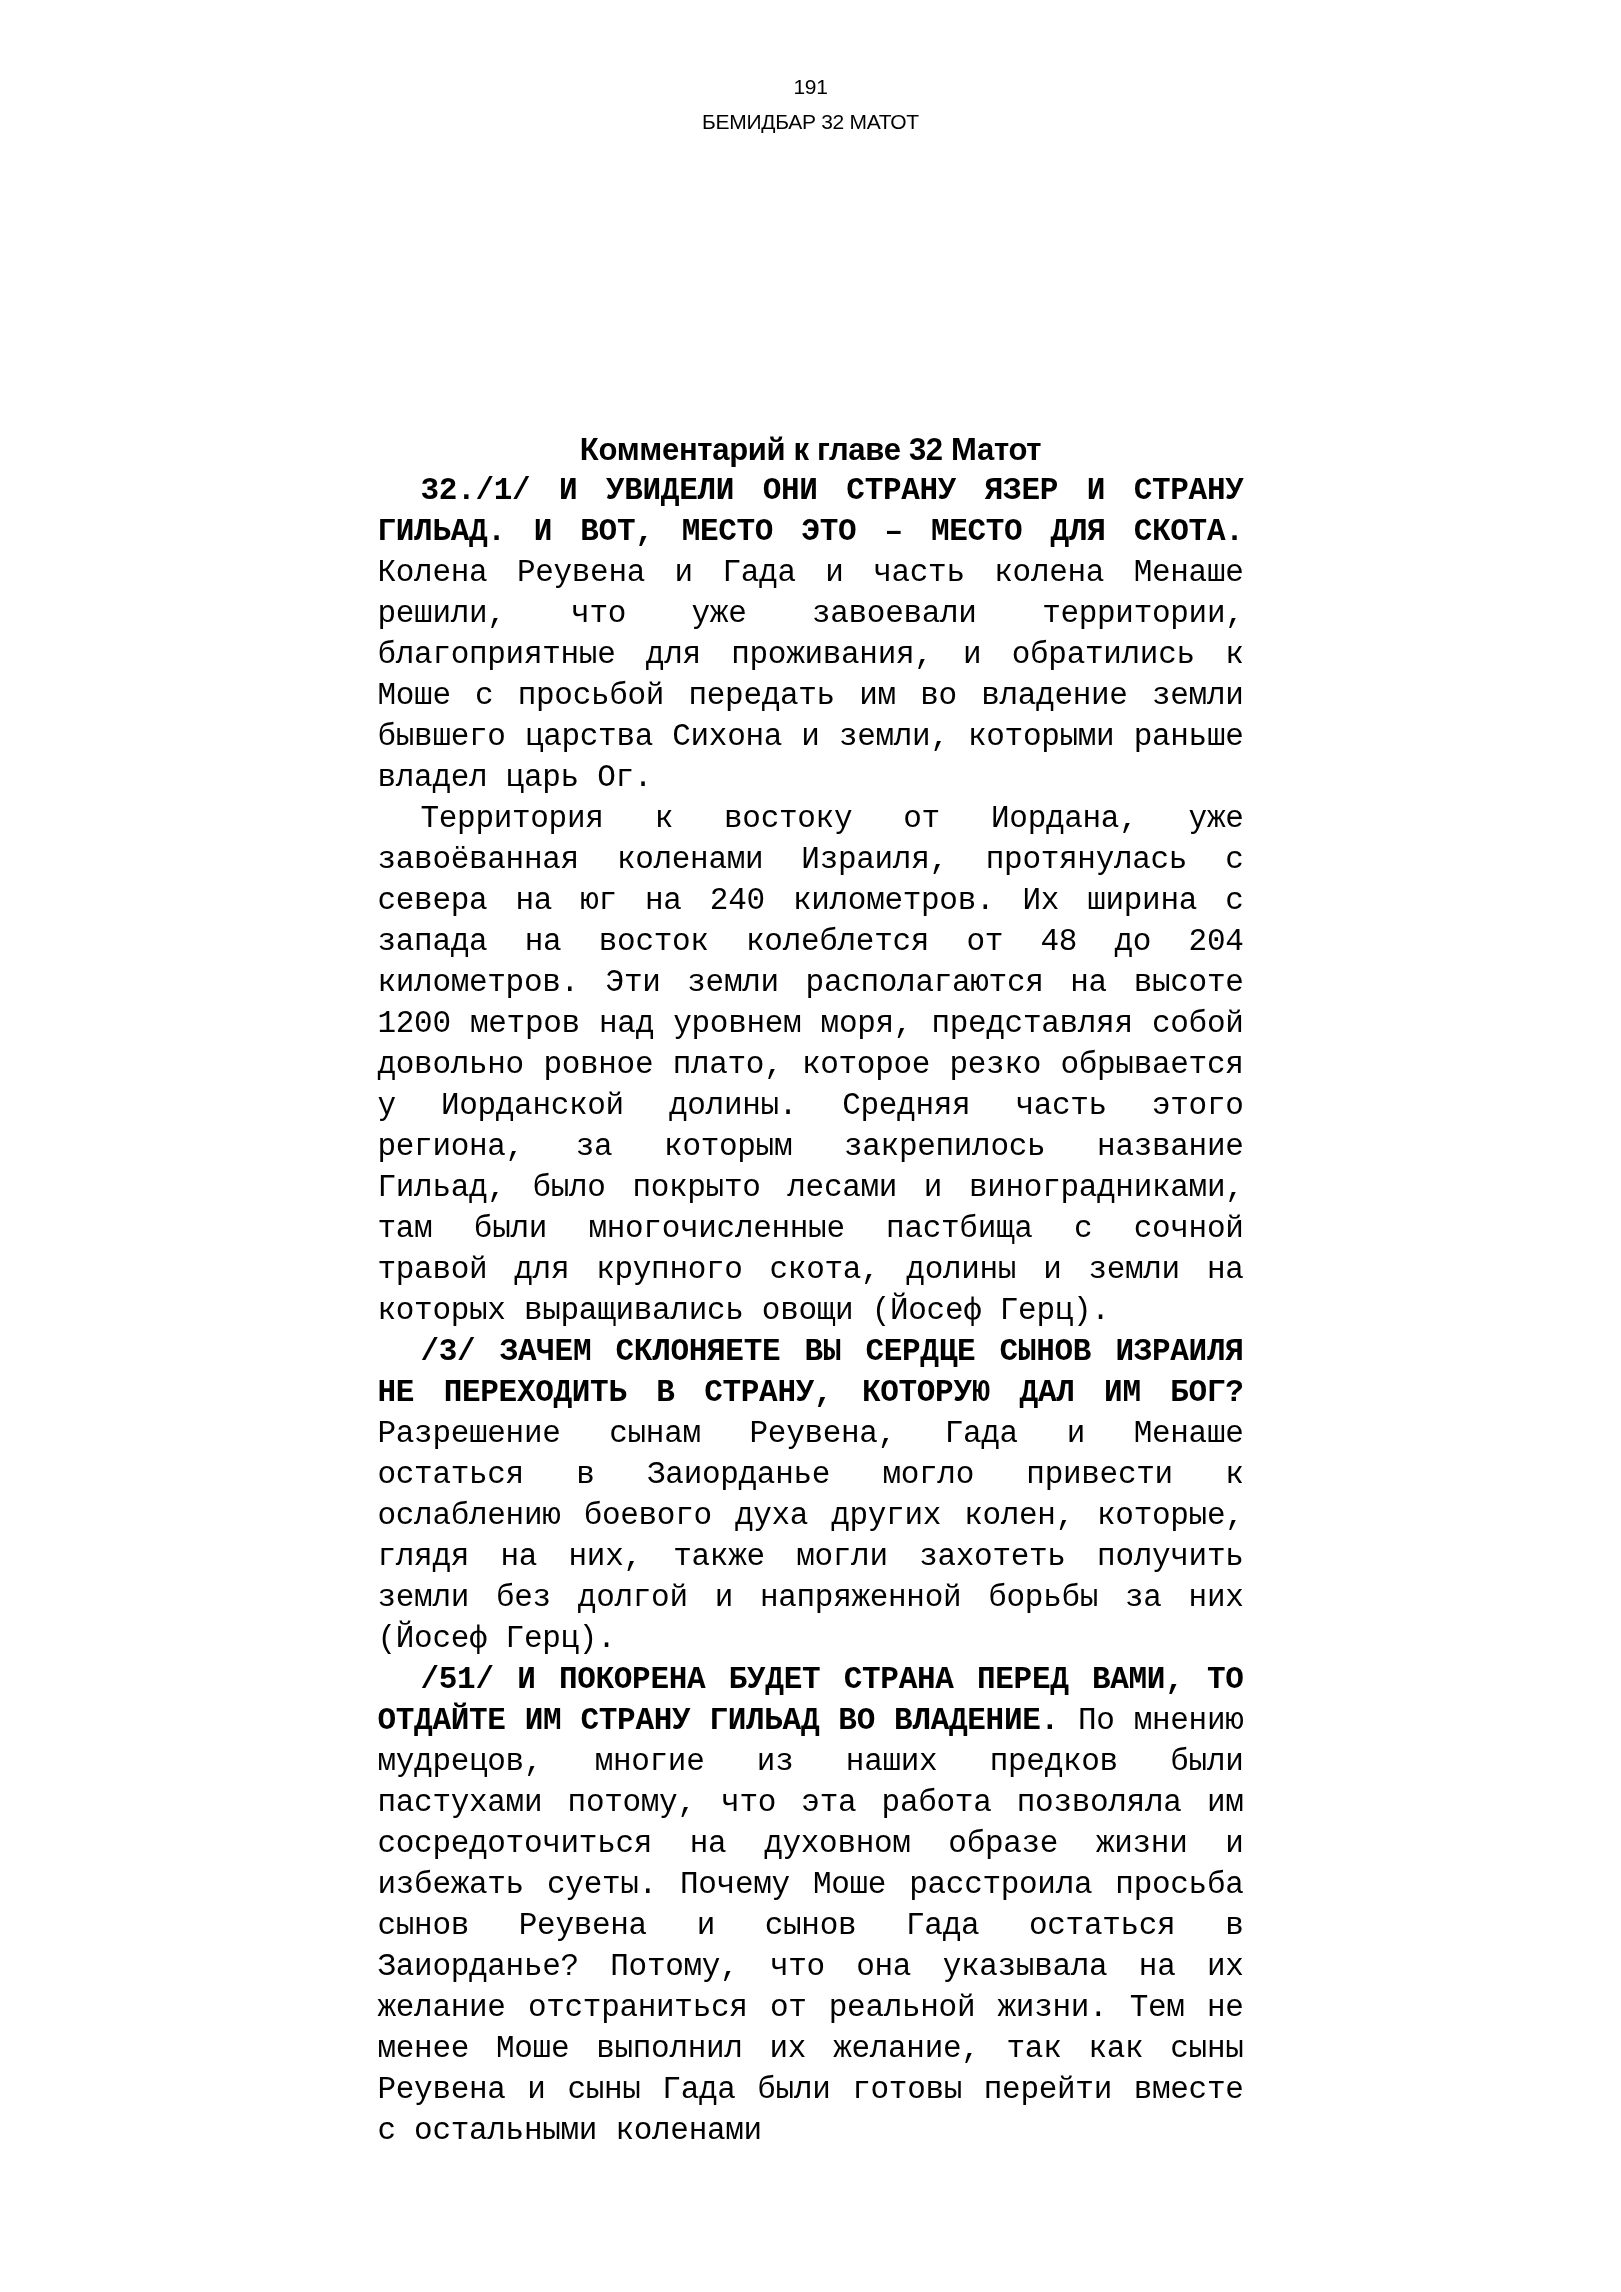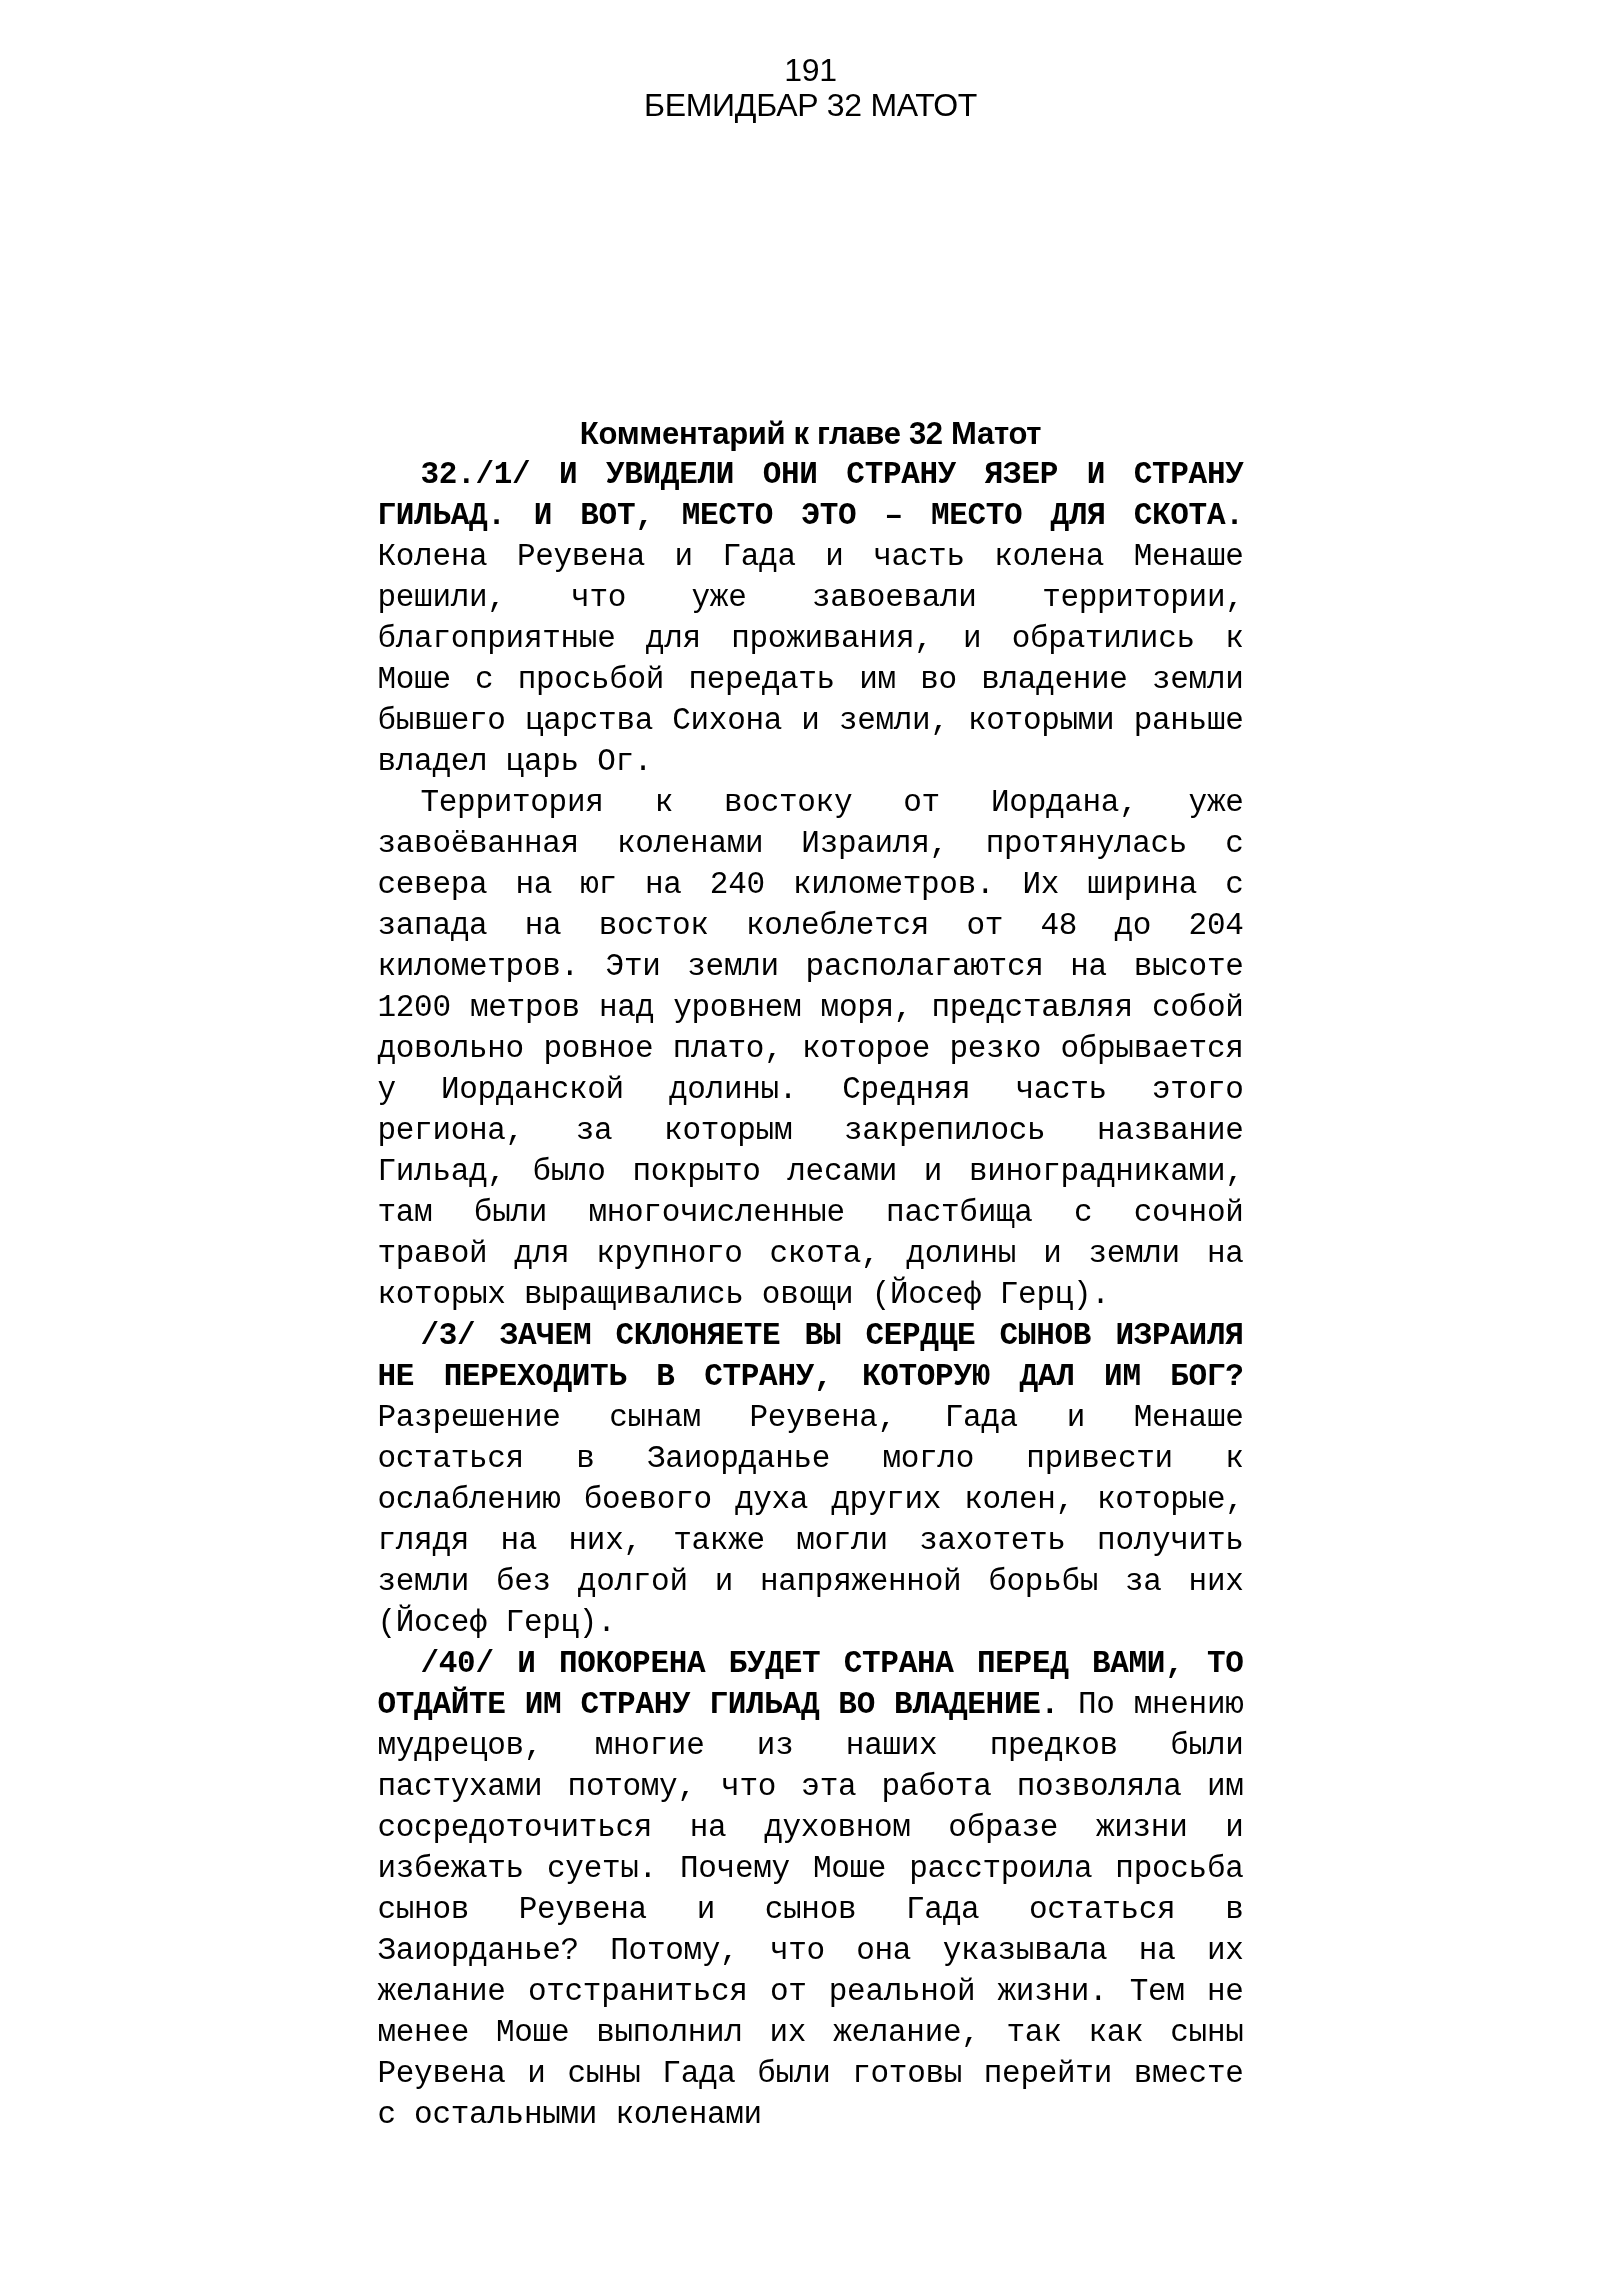--- a/index.html
+++ b/index.html
@@ -10,24 +10,24 @@
   .page {
     position: relative;
     width: 1621px;
     height: 2293px;
     background: #ffffff;
     color: #000000;
     font-family: "Liberation Sans", sans-serif;
     overflow: hidden;
   }
   .page-head {
-    padding-top: 53px;
+    padding-top: 69px;
     text-align: center;
     line-height: 35px;
-    font-size: 32px;
+    font-size: 21px;
     letter-spacing: -0.3px;
   }
   .page-number {
     display: block;
   }
   .running-header {
     display: block;
     text-align: center;
   }
   .content {
@@ -75,19 +75,19 @@
       <b class="lead"></b>
       <span>Территория к востоку от Иордана, уже завоёванная коленами Израиля, протянулась с севера на юг на 240 километров. Их ширина с запада на восток колеблется от 48 до 204 километров. Эти земли располагаются на высоте 1200 метров над уровнем моря, представляя собой довольно ровное плато, которое резко обрывается у Иорданской долины. Средняя часть этого региона, за которым закрепилось название Гильад, было покрыто лесами и виноградниками, там были многочисленные пастбища с сочной травой для крупного скота, долины и земли на которых выращивались овощи (Йосеф Герц).</span>
     </p>
 
     <p class="para">
       <b class="lead">/3/ ЗАЧЕМ СКЛОНЯЕТЕ ВЫ СЕРДЦЕ СЫНОВ ИЗРАИЛЯ НЕ ПЕРЕХОДИТЬ В СТРАНУ, КОТОРУЮ ДАЛ ИМ БОГ?</b>
       <span>Разрешение сынам Реувена, Гада и Менаше остаться в Заиорданье могло привести к ослаблению боевого духа других колен, которые, глядя на них, также могли захотеть получить земли без долгой и напряженной борьбы за них (Йосеф Герц).</span>
     </p>
 
     <p class="para">
-      <b class="lead">/40/ И ПОКОРЕНА БУДЕТ СТРАНА ПЕРЕД ВАМИ, ТО ОТДАЙТЕ ИМ СТРАНУ ГИЛЬАД ВО ВЛАДЕНИЕ.</b>
+      <b class="lead">/51/ И ПОКОРЕНА БУДЕТ СТРАНА ПЕРЕД ВАМИ, ТО ОТДАЙТЕ ИМ СТРАНУ ГИЛЬАД ВО ВЛАДЕНИЕ.</b>
       <span>По мнению мудрецов, многие из наших предков были пастухами потому, что эта работа позволяла им сосредоточиться на духовном образе жизни и избежать суеты. Почему Моше расстроила просьба сынов Реувена и сынов Гада остаться в Заиорданье? Потому, что она указывала на их желание отстраниться от реальной жизни. Тем не менее Моше выполнил их желание, так как сыны Реувена и сыны Гада были готовы перейти вместе с остальными коленами</span>
     </p>
 
   </div>
 </div>
 
 
 </body></html>

